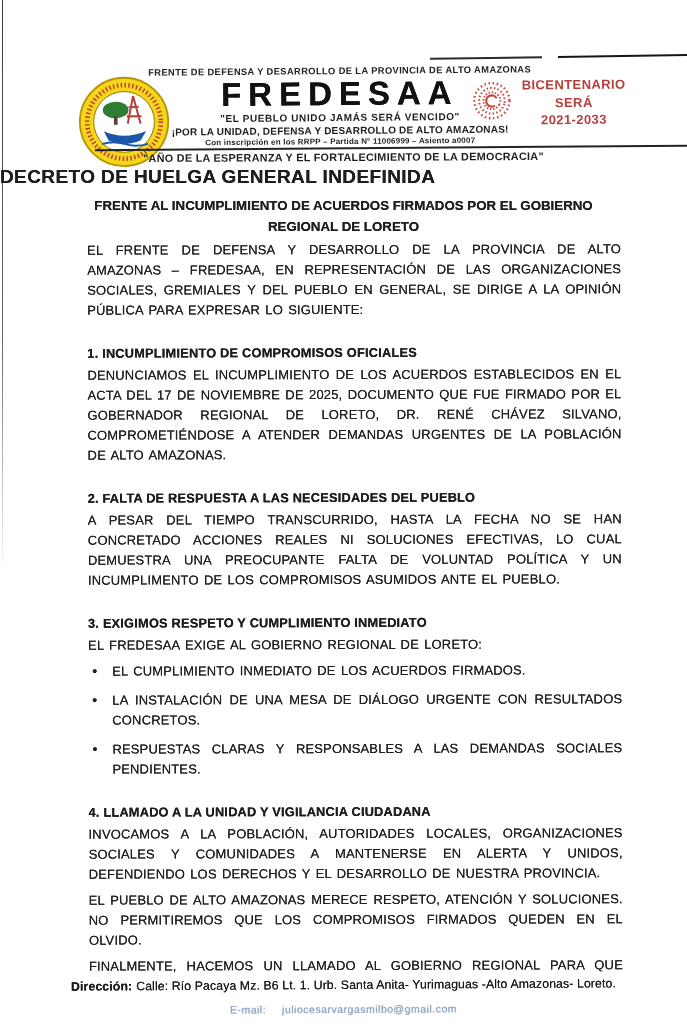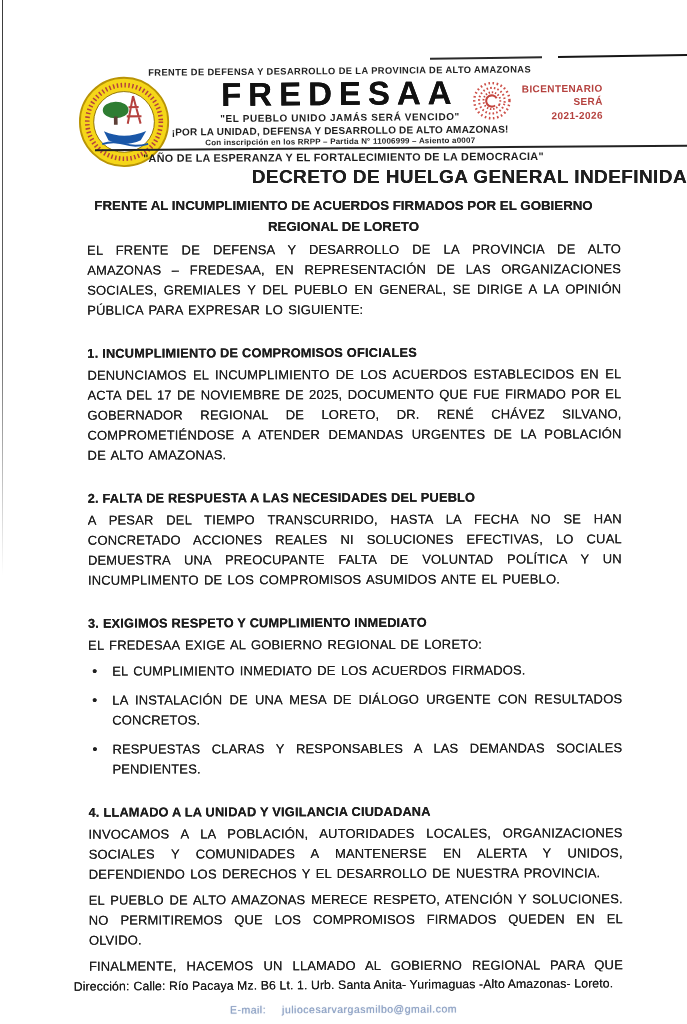--- a/index.html
+++ b/index.html
@@ -20,27 +20,27 @@
   .header{position:absolute;top:66px;left:0;width:687px;height:100px;transform:rotate(-0.5deg);}
   .emblem{position:absolute;left:78px;top:8px;width:92px;height:92px;}
   .head-center{position:absolute;left:140px;top:0;width:400px;text-align:center;}
   .org-line{font-size:9.3px;font-weight:bold;letter-spacing:0.4px;white-space:nowrap;color:#222;}
   .acronym{font-size:33px;font-weight:bold;letter-spacing:7px;line-height:1.0;margin-top:1px;color:#111;
     text-shadow:0 0 0.6px #111;}
   .motto{font-size:10px;font-weight:bold;letter-spacing:0.6px;margin-top:2px;}
   .slogan{font-size:10px;font-weight:bold;letter-spacing:0.2px;margin-top:2px;white-space:nowrap;}
   .registration{font-size:8px;font-weight:bold;letter-spacing:0.2px;margin-top:1px;}
   .bicent{position:absolute;left:468px;top:12px;width:200px;display:flex;align-items:center;gap:6px;}
-  .bicent-text{font-size:10px;font-weight:bold;color:#b5413e;line-height:1.35;text-align:right;letter-spacing:0.4px;}
+  .bicent-text{font-size:13px;font-weight:bold;color:#b5413e;line-height:1.35;text-align:center;letter-spacing:0.4px;}
   .header-rule{position:absolute;top:147px;left:95px;width:592px;height:1.6px;background:#222;transform:rotate(-0.45deg);}
   .year-motto{position:absolute;top:151px;left:0;width:687px;text-align:center;
     font-size:10.8px;font-weight:bold;letter-spacing:0.3px;transform:rotate(-0.3deg);}
 
   
-  .title{position:absolute;top:166px;left:0;width:687px;text-align:right;
+  .title{position:absolute;top:166px;left:0;width:687px;text-align:left;
     font-size:19px;font-weight:bold;letter-spacing:0.4px;text-shadow:0 0 0.5px #111;}
   .subtitle{position:absolute;top:196px;left:80px;width:527px;text-align:center;
     font-size:13.3px;font-weight:bold;line-height:1.55;text-shadow:0 0 0.3px #222;}
 
   
   .main{position:absolute;top:240px;left:88px;width:534px;bottom:52px;overflow:hidden;transform:rotate(-0.15deg);}
   .para{font-size:13px;line-height:20px;text-align:justify;margin:0 0 6px 0;
     letter-spacing:0.15px;word-spacing:1.5px;color:#202020;text-shadow:0 0 0.35px #2a2a2a;}
   .section-heading{font-size:12.8px;font-weight:bold;line-height:20px;margin:23px 0 2px 0;
     letter-spacing:0.2px;text-shadow:0 0 0.4px #111;}
@@ -48,21 +48,21 @@
   .bullets li{position:relative;padding-left:24px;margin:0 0 9px 0;
     font-size:13px;line-height:20px;text-align:justify;letter-spacing:0.15px;word-spacing:1.5px;
     color:#202020;text-shadow:0 0 0.35px #2a2a2a;}
   .bullets li::before{content:"\2022";position:absolute;left:4px;top:-1px;font-size:14px;}
 
   
   .footer{position:absolute;left:0;bottom:0;width:687px;height:52px;}
   .address-line{position:absolute;top:6px;left:0;width:687px;text-align:center;
     font-size:12.3px;color:#1b1b1b;transform:rotate(-0.35deg);letter-spacing:0.1px;
     text-shadow:0 0 0.4px #222;}
-  .address-label{font-weight:normal;margin-right:4px;}
+  .address-label{font-weight:bold;margin-right:4px;}
   .email-line{position:absolute;top:31px;left:0;width:687px;text-align:center;
     font-size:10.5px;color:#8fa3c4;letter-spacing:0.5px;
     text-shadow:0 0 1px #9fb0cf;transform:rotate(-0.25deg);}
   .email-label{margin-right:16px;}
 </style>
 </head>
 <body>
 
 <div class="sheet">
 
@@ -95,21 +95,21 @@
         <svg width="48" height="48" viewBox="0 0 60 60">
           <circle cx="30" cy="30" r="22" fill="none" stroke="#cd5049" stroke-width="3" stroke-dasharray="2 3.2"></circle>
           <circle cx="30" cy="30" r="16" fill="none" stroke="#cd5049" stroke-width="2.6" stroke-dasharray="2 2.6" transform="rotate(14 30 30)"></circle>
           <circle cx="30" cy="30" r="10.5" fill="none" stroke="#c5453e" stroke-width="2.4" stroke-dasharray="1.8 2.2" transform="rotate(28 30 30)"></circle>
           <path d="M36 27 A7 7 0 1 0 34 36" fill="none" stroke="#c5453e" stroke-width="2.6"></path>
         </svg>
       </span>
       <span class="bicent-text">
         <span>BICENTENARIO</span><br>
         <span>SERÁ</span><br>
-        <span>2021-2026</span>
+        <span>2021-2033</span>
       </span>
     </div>
   </div>
 
   <div class="header-rule"></div>
   <div class="year-motto">"AÑO DE LA ESPERANZA Y EL FORTALECIMIENTO DE LA DEMOCRACIA"</div>
 
   <div class="title">DECRETO DE HUELGA GENERAL INDEFINIDA</div>
   <div class="subtitle">FRENTE AL INCUMPLIMIENTO DE ACUERDOS FIRMADOS POR EL GOBIERNO REGIONAL DE LORETO</div>
 

